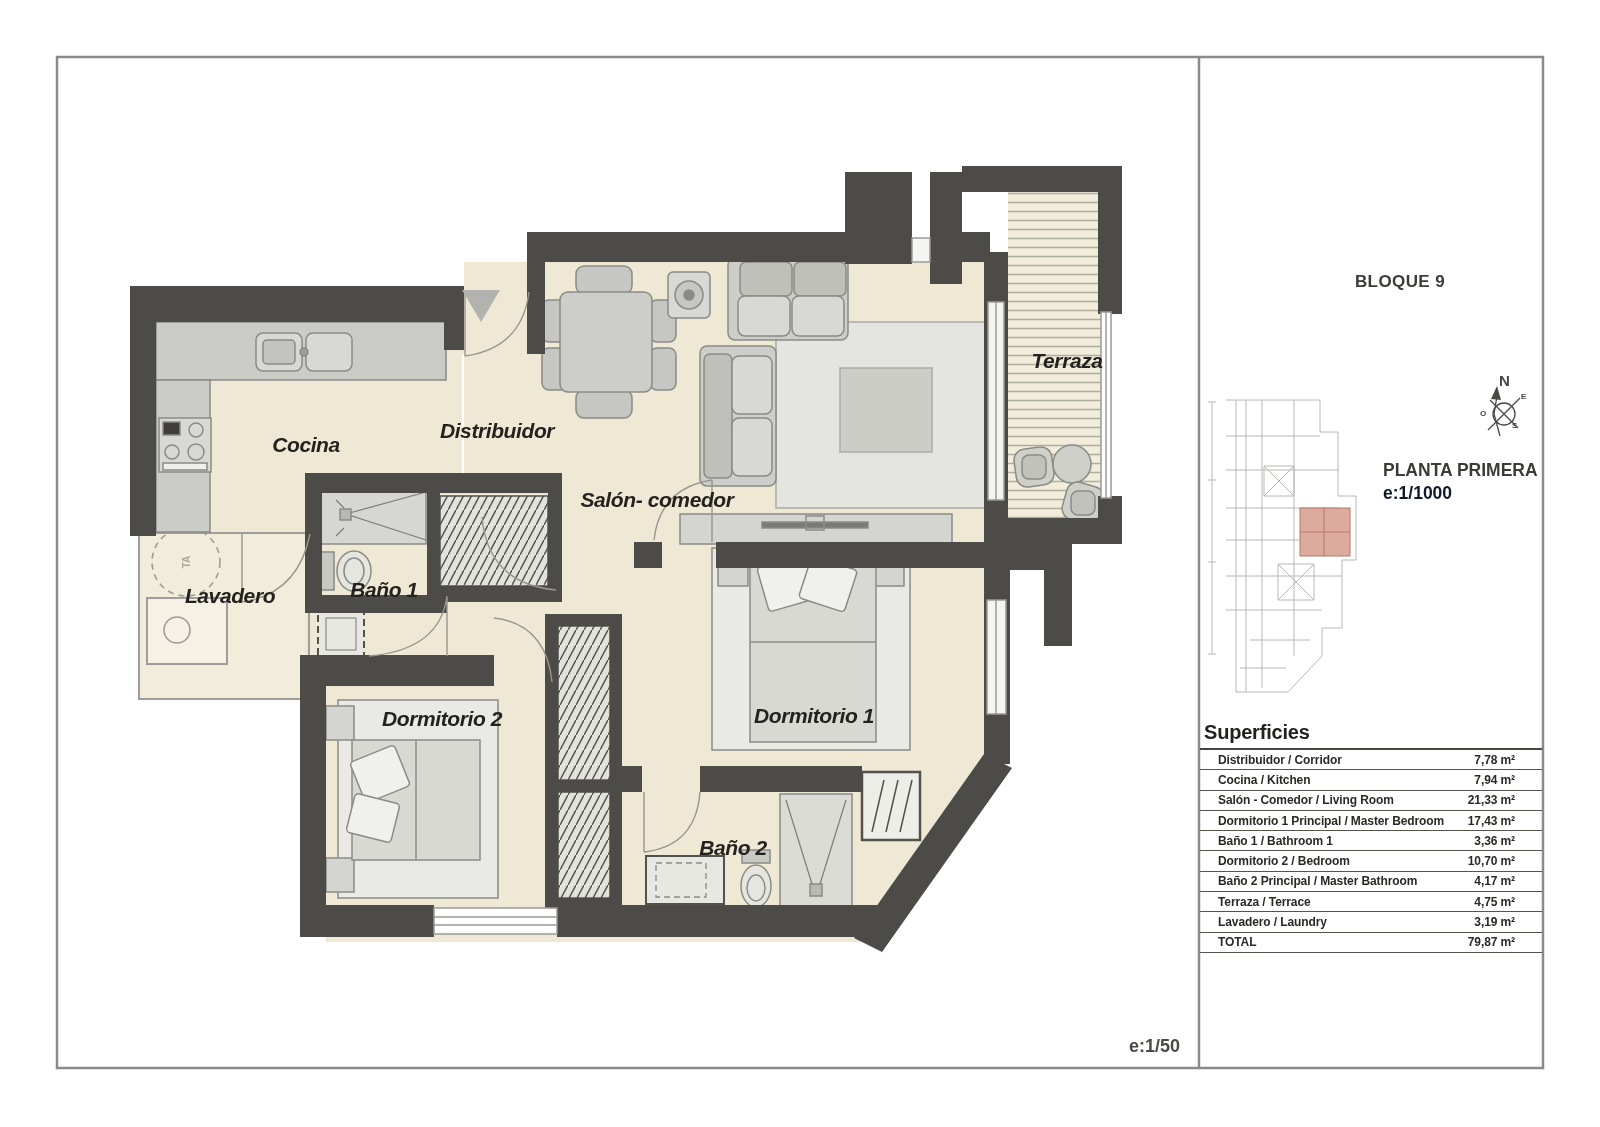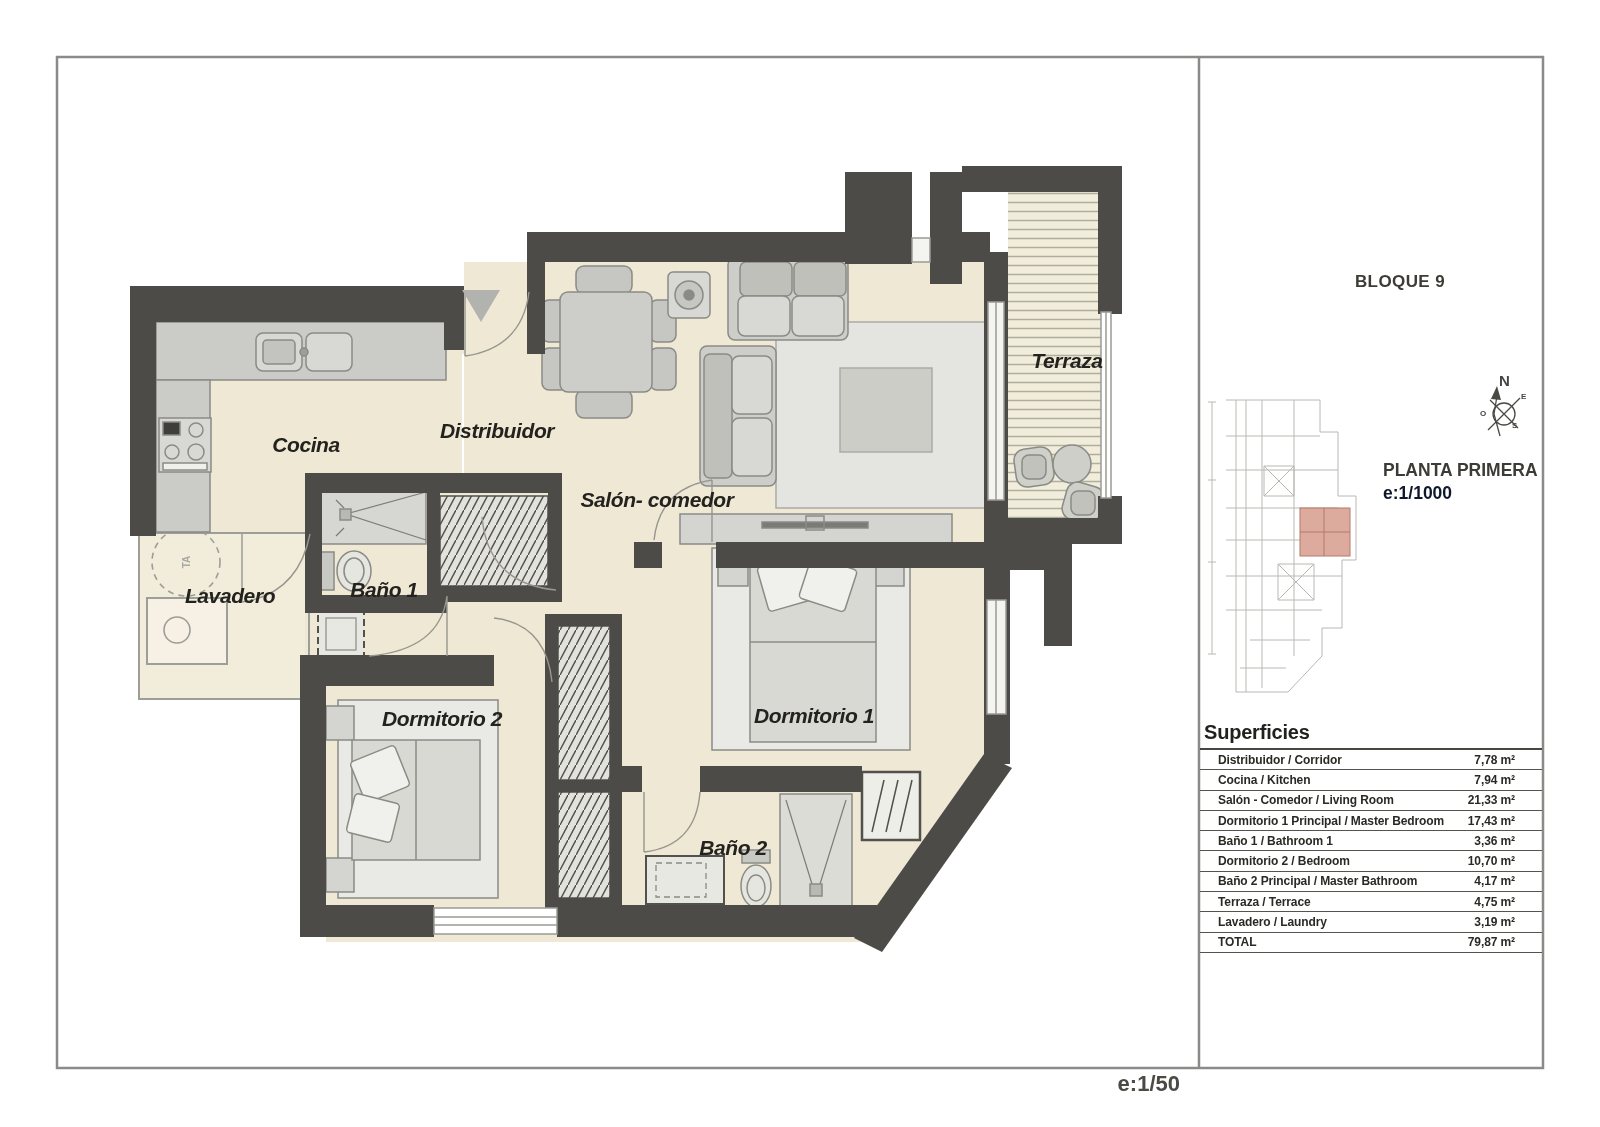--- a/index.html
+++ b/index.html
@@ -1,21 +1,21 @@
 <!DOCTYPE html>
 <html><head>
 <meta charset="utf-8">
 <style>
   html,body{margin:0;padding:0;background:#ffffff;}
   body{width:1600px;height:1127px;position:relative;font-family:"Liberation Sans","DejaVu Sans",sans-serif;}
   .stage{position:absolute;inset:0;}
   svg{position:absolute;left:0;top:0;}
   .room-label{position:absolute;transform:translate(-50%,-50%);font-weight:700;font-size:21px;color:#23221e;letter-spacing:-0.4px;white-space:nowrap;font-style:italic;}
   .small-tag{position:absolute;font-size:10px;color:#a8a8a2;font-weight:700;transform:translate(-50%,-50%) rotate(-90deg);}
-  .scale-note{position:absolute;left:1040px;top:1036px;width:140px;text-align:right;font-weight:700;font-size:22px;color:#4b4a45;margin-top:35px;}
+  .scale-note{position:absolute;left:1040px;top:1036px;width:140px;text-align:right;font-weight:700;font-size:18px;color:#4b4a45;}
   .block-title{position:absolute;left:1370px;top:272px;transform:translateX(-50%);font-weight:700;font-size:17px;color:#3c3b36;letter-spacing:.4px;white-space:nowrap;margin-left:30px;}
   .plan-name{position:absolute;left:1383px;top:460px;font-weight:700;font-size:17.5px;color:#3c3b36;white-space:nowrap;}
   .plan-scale{position:absolute;left:1383px;top:483px;font-weight:700;font-size:17.5px;color:#0f172a;}
   .compass-letter{position:absolute;font-weight:700;color:#45443f;}
   .compass-n{left:1499px;top:372px;font-size:15px;}
   .compass-e{left:1521px;top:392px;font-size:8px;}
   .compass-o{left:1480px;top:409px;font-size:8px;}
   .compass-s{left:1512px;top:421px;font-size:8px;}
   .surfaces{position:absolute;left:1200px;top:716px;width:342px;}
   .surf-title{font-weight:700;font-size:20px;color:#21211d;padding-left:4px;line-height:32px;letter-spacing:-0.2px;}

